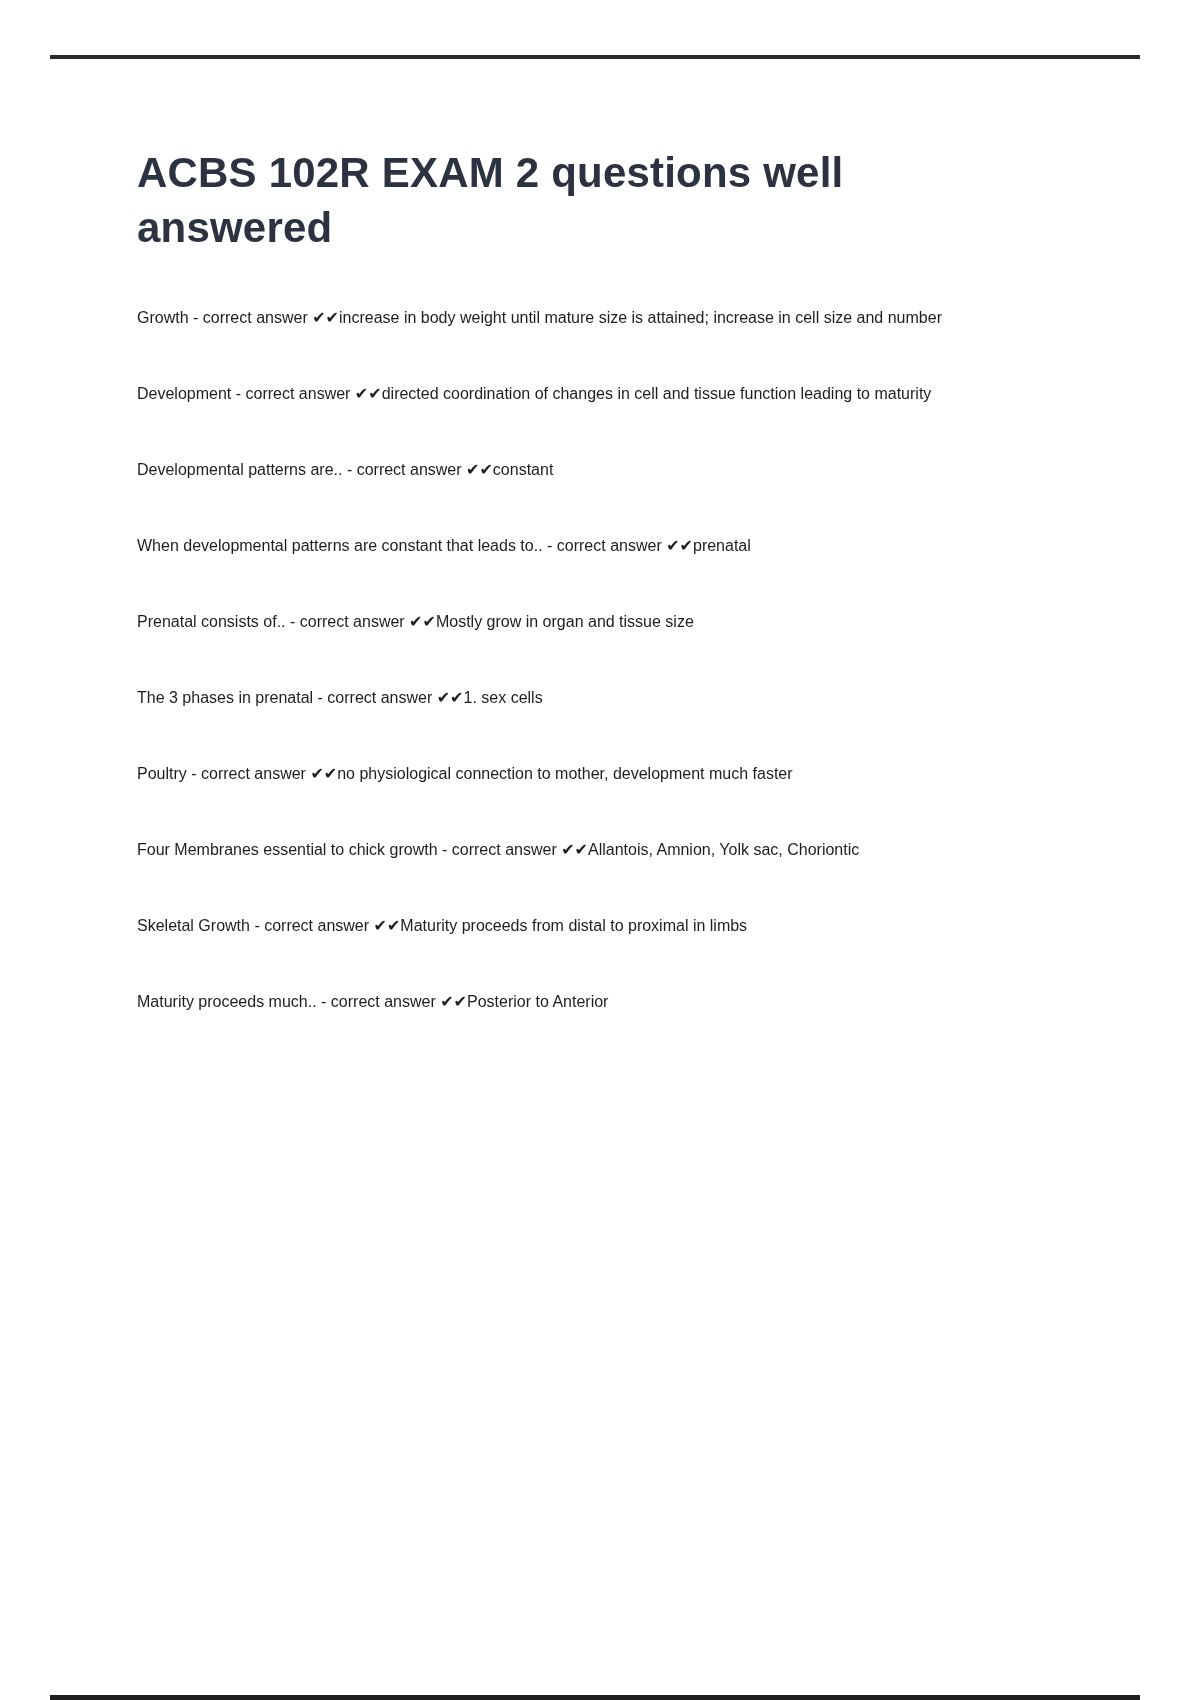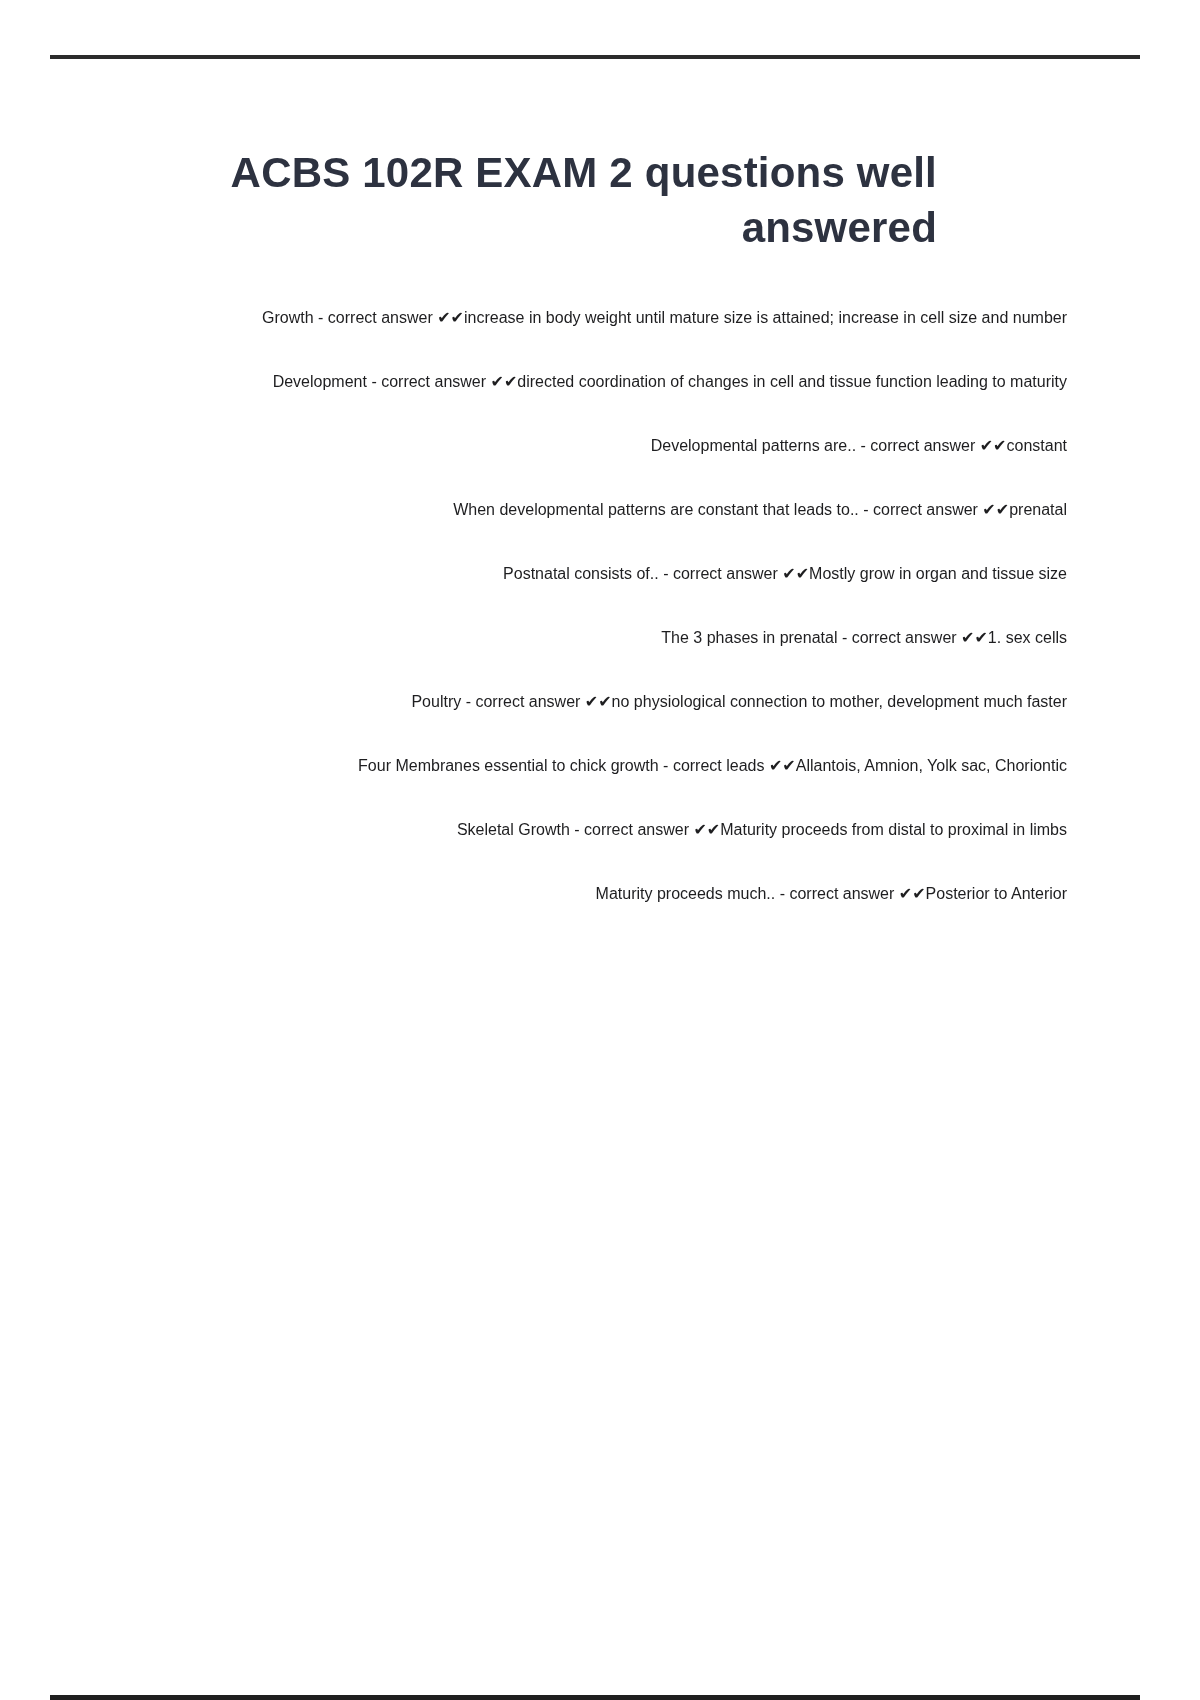--- a/index.html
+++ b/index.html
@@ -13,21 +13,20 @@
   body {
     background: #ffffff;
     font-family: "Liberation Sans", "DejaVu Sans", sans-serif;
   }
   .page {
     position: relative;
     width: 1140px;
     height: 1700px;
     background: var(--bg-color);
     overflow: hidden;
-    text-align: right;
   }
   .rule {
     position: absolute;
     left: 50px;
     width: 1093px;
     background: var(--rule-color);
   }
   .rule-top { top: 55px; height: 4px; }
   .rule-bottom { top: 1695px; height: 5px; background: #1f1f1f; }
   .content {
@@ -39,21 +38,21 @@
   .doc-title {
     margin: 0 0 49px 0;
     max-width: 800px;
     font-size: 42px;
     line-height: 55px;
     font-weight: bold;
     letter-spacing: 0.2px;
     color: var(--title-color);
   }
   .qa-list { width: 930px; }
-  .qa-block + .qa-block { margin-top: 36px; }
+  .qa-block + .qa-block { margin-top: 48px; }
   .qa-para {
     margin: 0;
     font-size: 16px;
     line-height: 28px;
     color: var(--body-color);
   }
   .qa-para + .qa-para { margin-top: 15px; }
 </style>
 </head>
 <body>
@@ -73,30 +72,30 @@
         </section>
         <section class="qa-block">
           <p class="qa-para">Developmental patterns are.. - correct answer ✔✔constant</p>
         </section>
         <section class="qa-block">
           <p class="qa-para">When developmental patterns are constant that leads to.. - correct answer ✔✔prenatal</p>
         </section>
         <section class="qa-block">
         </section>
         <section class="qa-block">
-          <p class="qa-para">Postnatal consists of.. - correct answer ✔✔Mostly grow in organ and tissue size</p>
+          <p class="qa-para">Prenatal consists of.. - correct answer ✔✔Mostly grow in organ and tissue size</p>
         </section>
         <section class="qa-block">
           <p class="qa-para">The 3 phases in prenatal - correct answer ✔✔1. sex cells</p>
         </section>
         <section class="qa-block">
           <p class="qa-para">Poultry - correct answer ✔✔no physiological connection to mother, development much faster</p>
         </section>
         <section class="qa-block">
-          <p class="qa-para">Four Membranes essential to chick growth - correct leads ✔✔Allantois, Amnion, Yolk sac, Choriontic</p>
+          <p class="qa-para">Four Membranes essential to chick growth - correct answer ✔✔Allantois, Amnion, Yolk sac, Choriontic</p>
         </section>
         <section class="qa-block">
           <p class="qa-para">Skeletal Growth - correct answer ✔✔Maturity proceeds from distal to proximal in limbs</p>
         </section>
         <section class="qa-block">
           <p class="qa-para">Maturity proceeds much.. - correct answer ✔✔Posterior to Anterior</p>
         </section>
       </div>
   </div>
 

